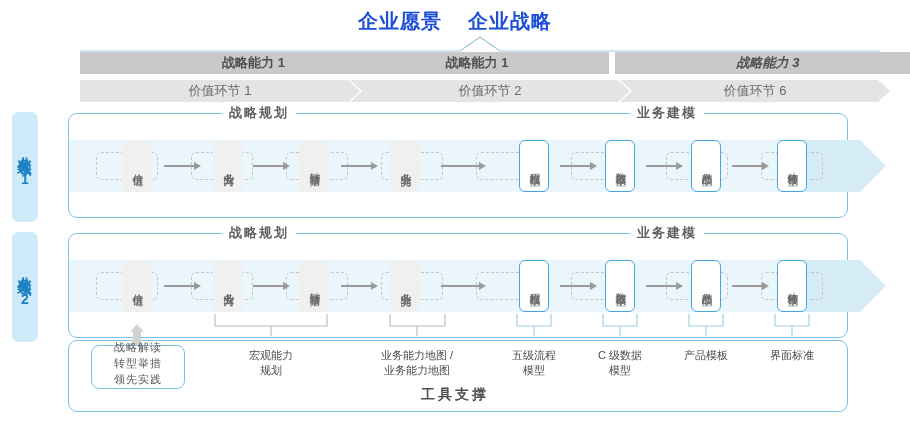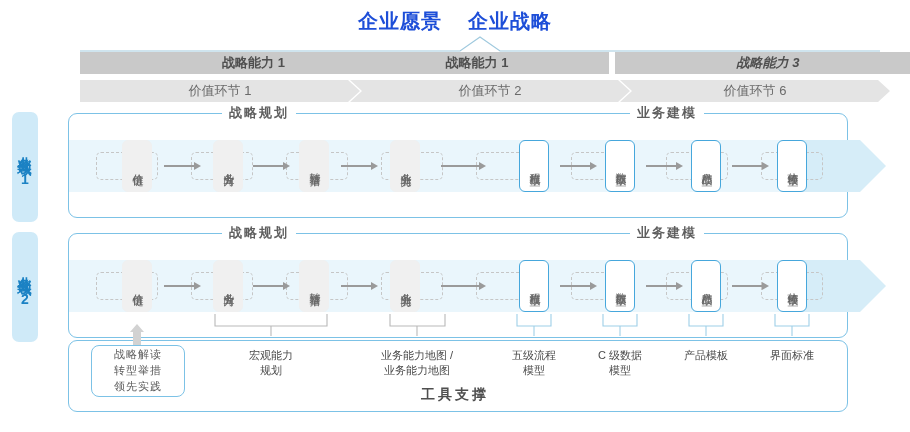--- a/index.html
+++ b/index.html
@@ -292,21 +292,21 @@
       <path d="M675 2 L675 14 L709 14 L709 2"></path>
       <path d="M692 14 L692 24"></path>
     </g>
   </svg>
 
   <div class="abs toolbox" style="left:68px;top:340px;width:780px;height:72px;"></div>
 
   <div class="upArrowStem" style="left:133px;top:332px;width:8px;height:18px;"></div>
   <div class="upArrowHead" style="left:130px;top:324px;"></div>
 
-  <div class="abs toolsrc" style="left:91px;top:345px;width:94px;height:52px;">
+  <div class="abs toolsrc" style="left:91px;top:345px;width:94px;height:44px;justify-content:flex-end;">
     <div>战略解读</div>
     <div>转型举措</div>
     <div>领先实践</div>
   </div>
 
   <div class="abs toolcap" style="left:216px;top:348px;width:110px;">
     <div>宏观能力</div>
     <div>规划</div>
   </div>
   <div class="abs toolcap" style="left:358px;top:348px;width:118px;">

